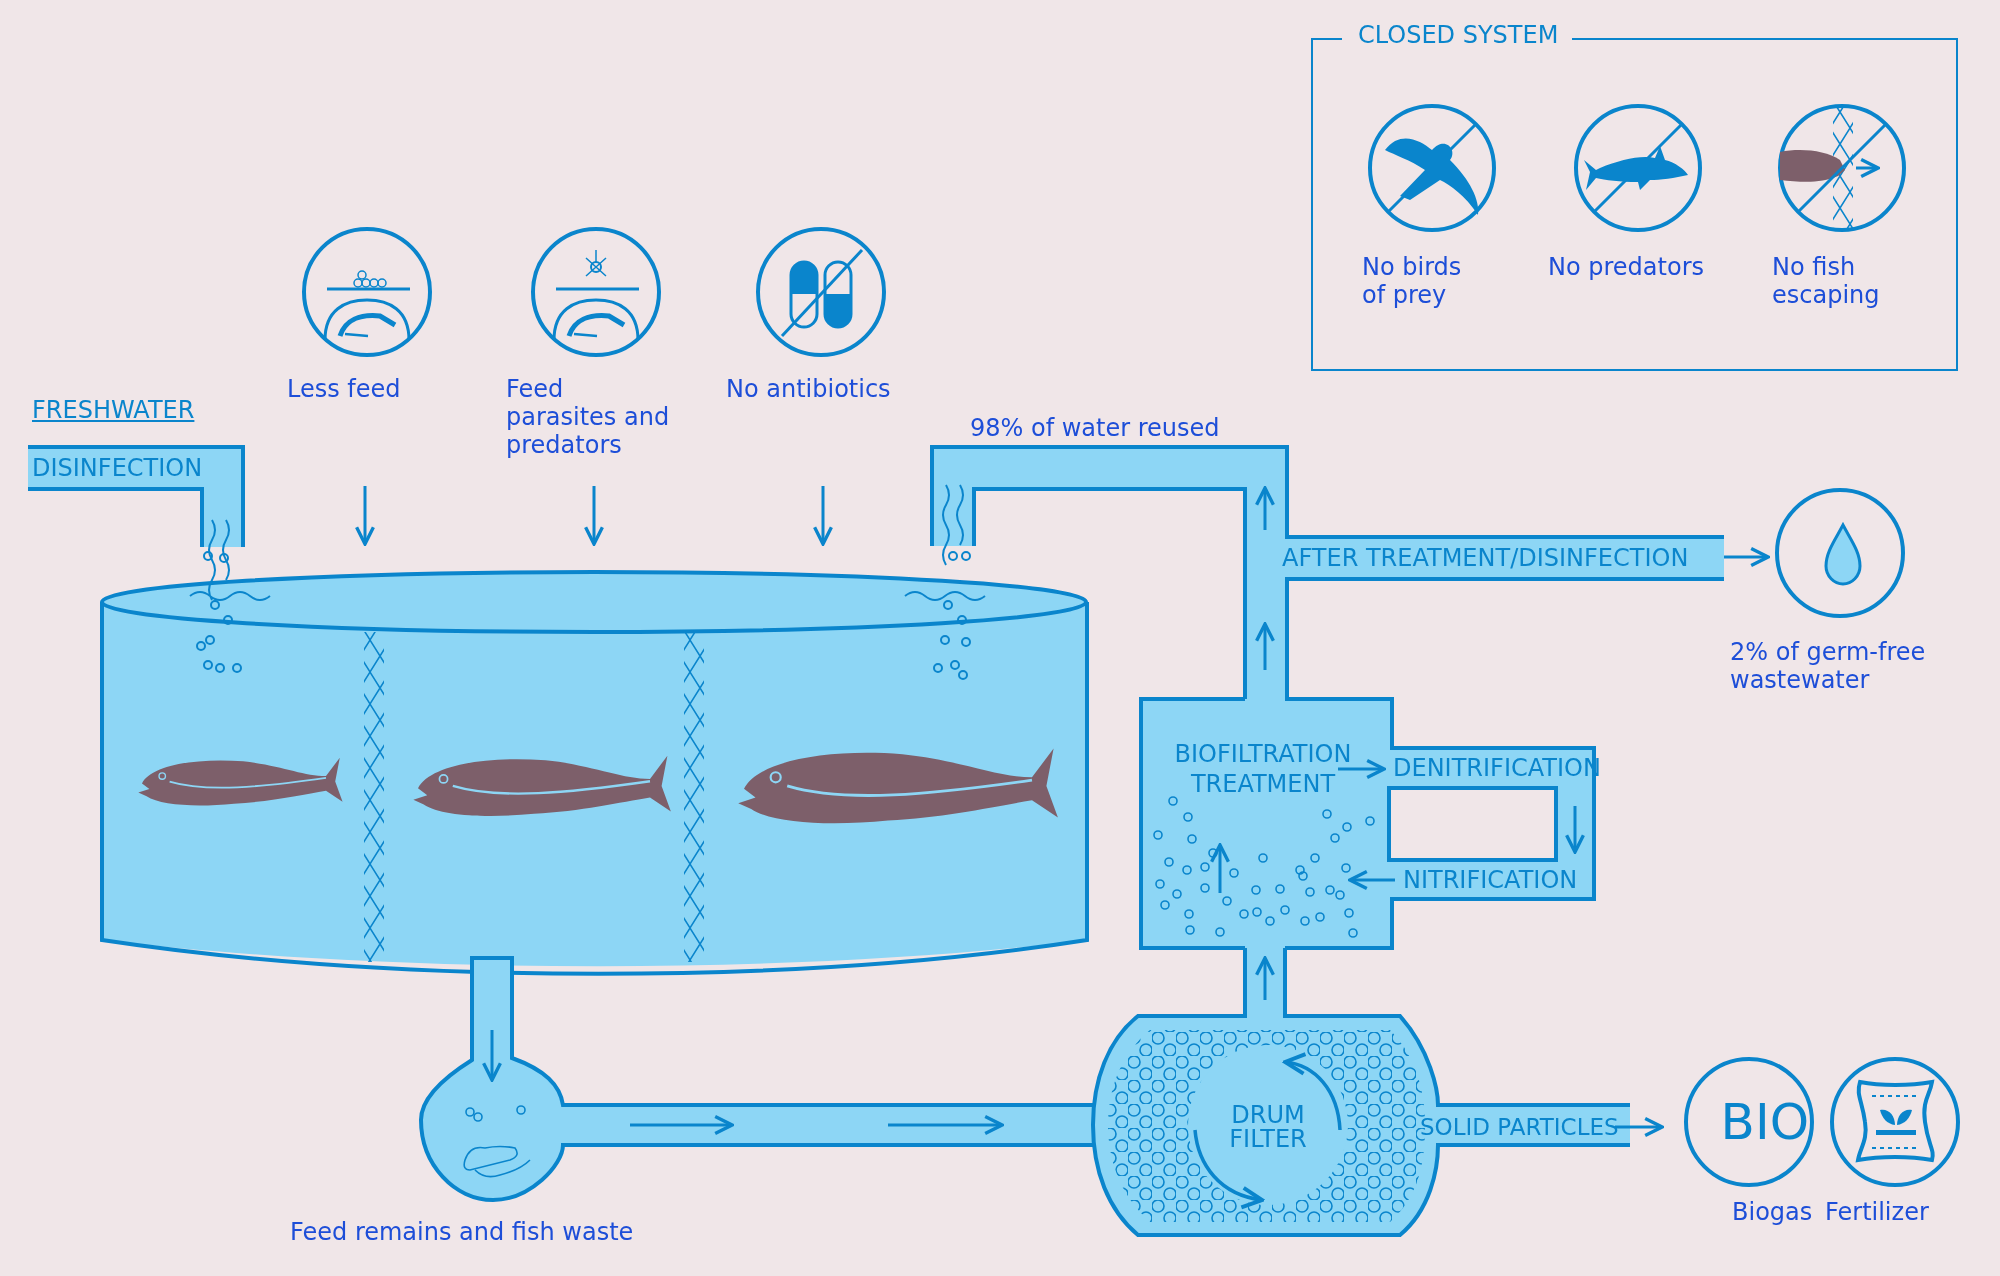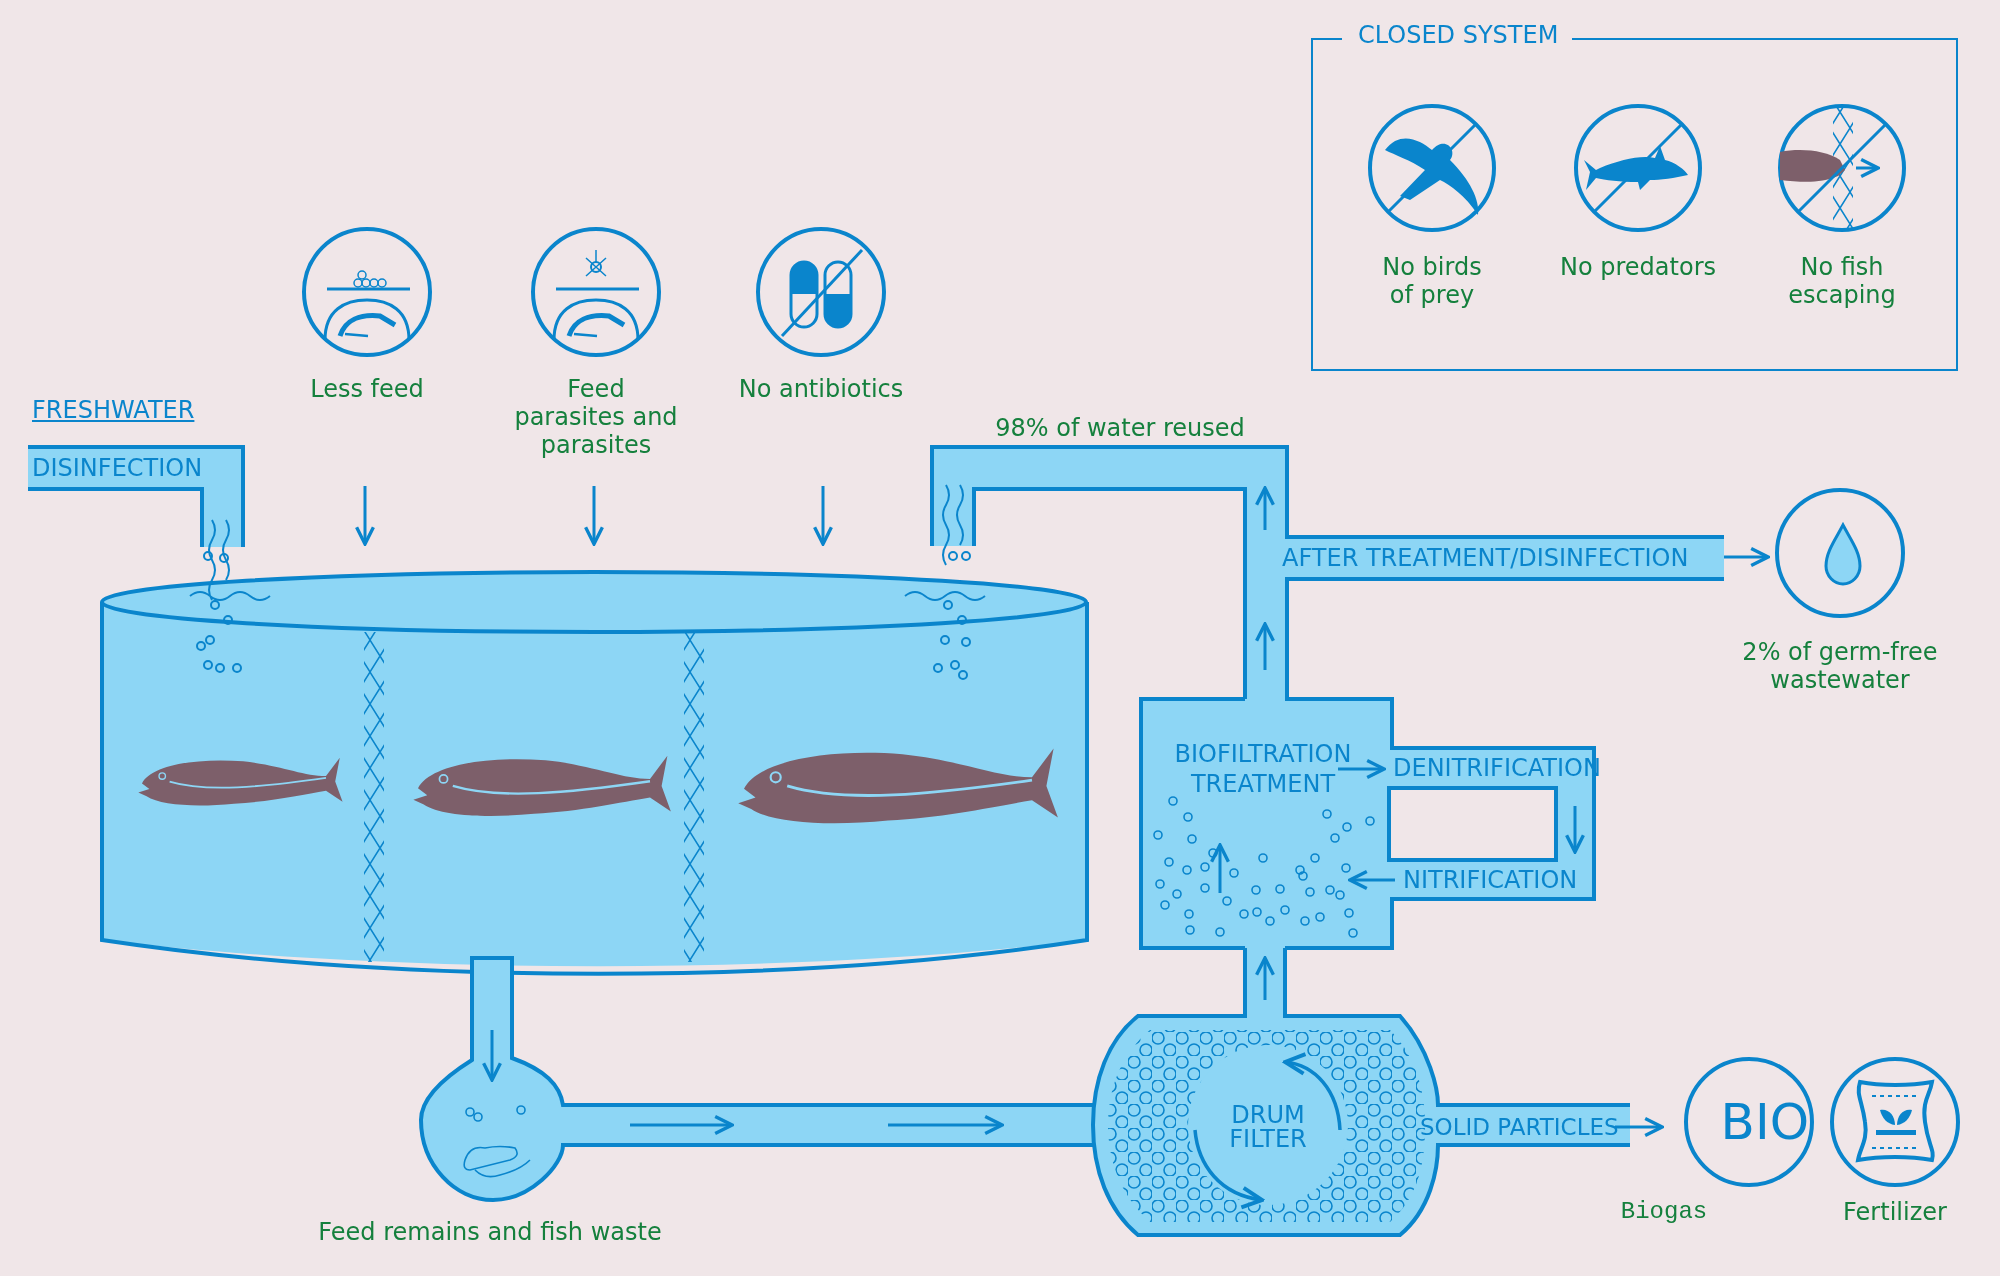--- a/index.html
+++ b/index.html
@@ -1,18 +1,18 @@
 <!DOCTYPE html>
 <html><head>
 <meta charset="utf-8">
 <style>
   html, body { margin: 0; padding: 0; }
   body { width: 2000px; height: 1276px; background: #f0e6e8; overflow: hidden; position: relative; font-family: "DejaVu Sans", "Liberation Sans", sans-serif; }
   svg#diagram { position: absolute; left: 0; top: 0; }
-  .lbl { position: absolute; color: #15803d; font-size: 24px; text-align: center; line-height: 28px; white-space: nowrap; }
+  .lbl { position: absolute; color: #1d4ed8; font-size: 24px; line-height: 28px; white-space: nowrap; }
   .blue { position: absolute; color: #0a85cc; font-size: 24px; white-space: nowrap; line-height: 28px; text-align: right; }
 </style>
 </head>
 <body>
 
 <svg id="diagram" width="2000" height="1276" viewBox="0 0 2000 1276">
   <defs>
     <marker id="ah" viewBox="0 0 10 10" refX="9" refY="5" markerWidth="7" markerHeight="7" orient="auto">
       <path d="M1,1 L9,5 L1,9" fill="none" stroke="#0a85cc" stroke-width="1.6"></path>
     </marker>
@@ -238,21 +238,21 @@
 </div>
 <div class="lbl" style="left:1772px; top:253px; width:140px;">
   <div>No fish</div>
   <div>escaping</div>
 </div>
 
 <div class="lbl" style="left:287px; top:375px; width:160px;">Less feed</div>
 <div class="lbl" style="left:506px; top:375px; width:180px;">
   <div>Feed</div>
   <div>parasites and</div>
-  <div>parasites</div>
+  <div>predators</div>
 </div>
 <div class="lbl" style="left:726px; top:375px; width:190px;">No antibiotics</div>
 
 <div class="blue" style="left:32px; top:396px;text-decoration:underline;">FRESHWATER</div>
 <div class="blue" style="left:32px; top:454px;">DISINFECTION</div>
 
 <div class="lbl" style="left:970px; top:414px; width:300px;">98% of water reused</div>
 
 <div class="blue" style="left:1262px; top:544px;margin-left:20px;">AFTER TREATMENT/DISINFECTION</div>
 <div class="lbl" style="left:1730px; top:638px; width:220px;">
@@ -267,16 +267,16 @@
 <div class="blue" style="left:1393px; top:754px;">DENITRIFICATION</div>
 <div class="blue" style="left:1403px; top:866px;">NITRIFICATION</div>
 
 <div class="blue" style="left:1208px; top:1103px; width:120px; text-align:center; line-height:24px;">
   <div>DRUM</div>
   <div>FILTER</div>
 </div>
 <div class="blue" style="left:1420px; top:1113px; font-size:23px;">SOLID PARTICLES</div>
 
 <div class="blue" style="left:1689px; top:1094px; width:120px; text-align:right; font-size:50px; line-height:56px;">BIO</div>
-<div class="lbl" style="left:1604px; top:1198px; width:120px;font-family:Liberation Mono, monospace;">Biogas</div>
+<div class="lbl" style="left:1732px; top:1198px; width:120px;">Biogas</div>
 <div class="lbl" style="left:1825px; top:1198px; width:140px;">Fertilizer</div>
 
 <div class="lbl" style="left:290px; top:1218px; width:400px;">Feed remains and fish waste</div>
 
 </body></html>

